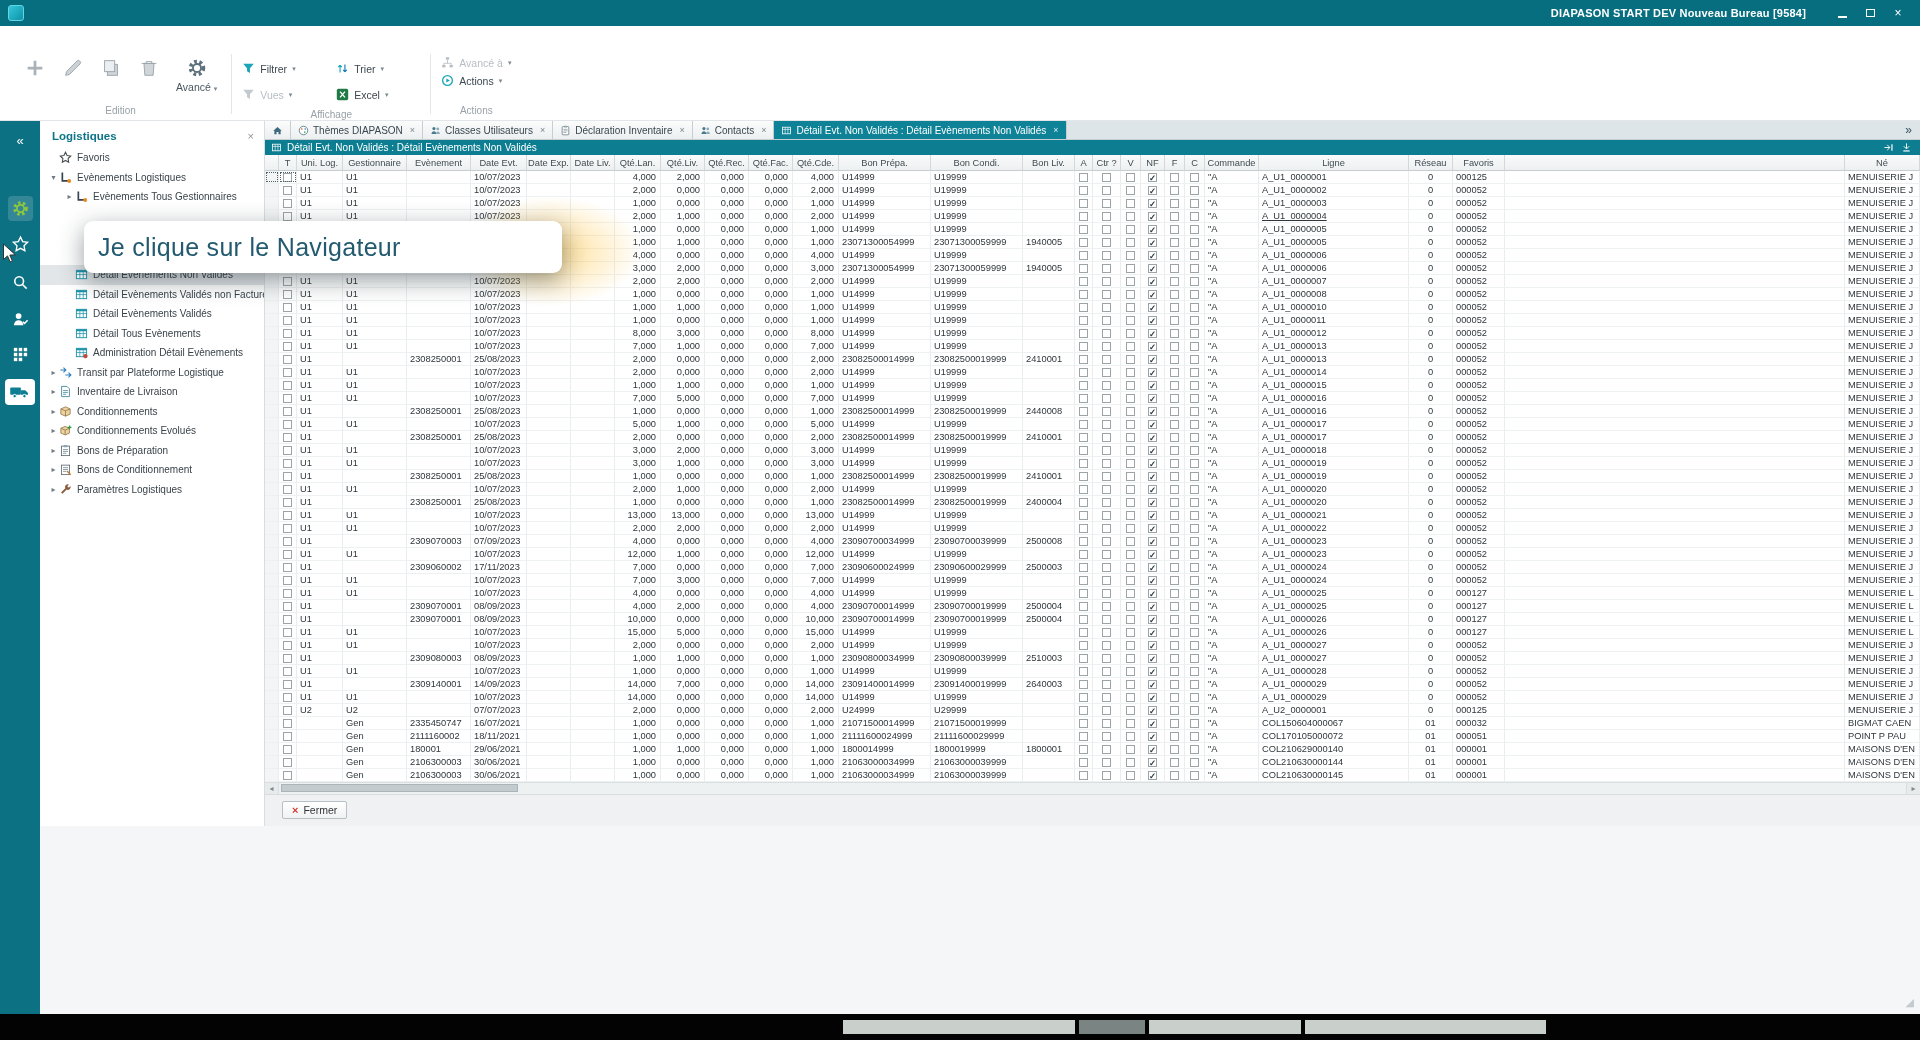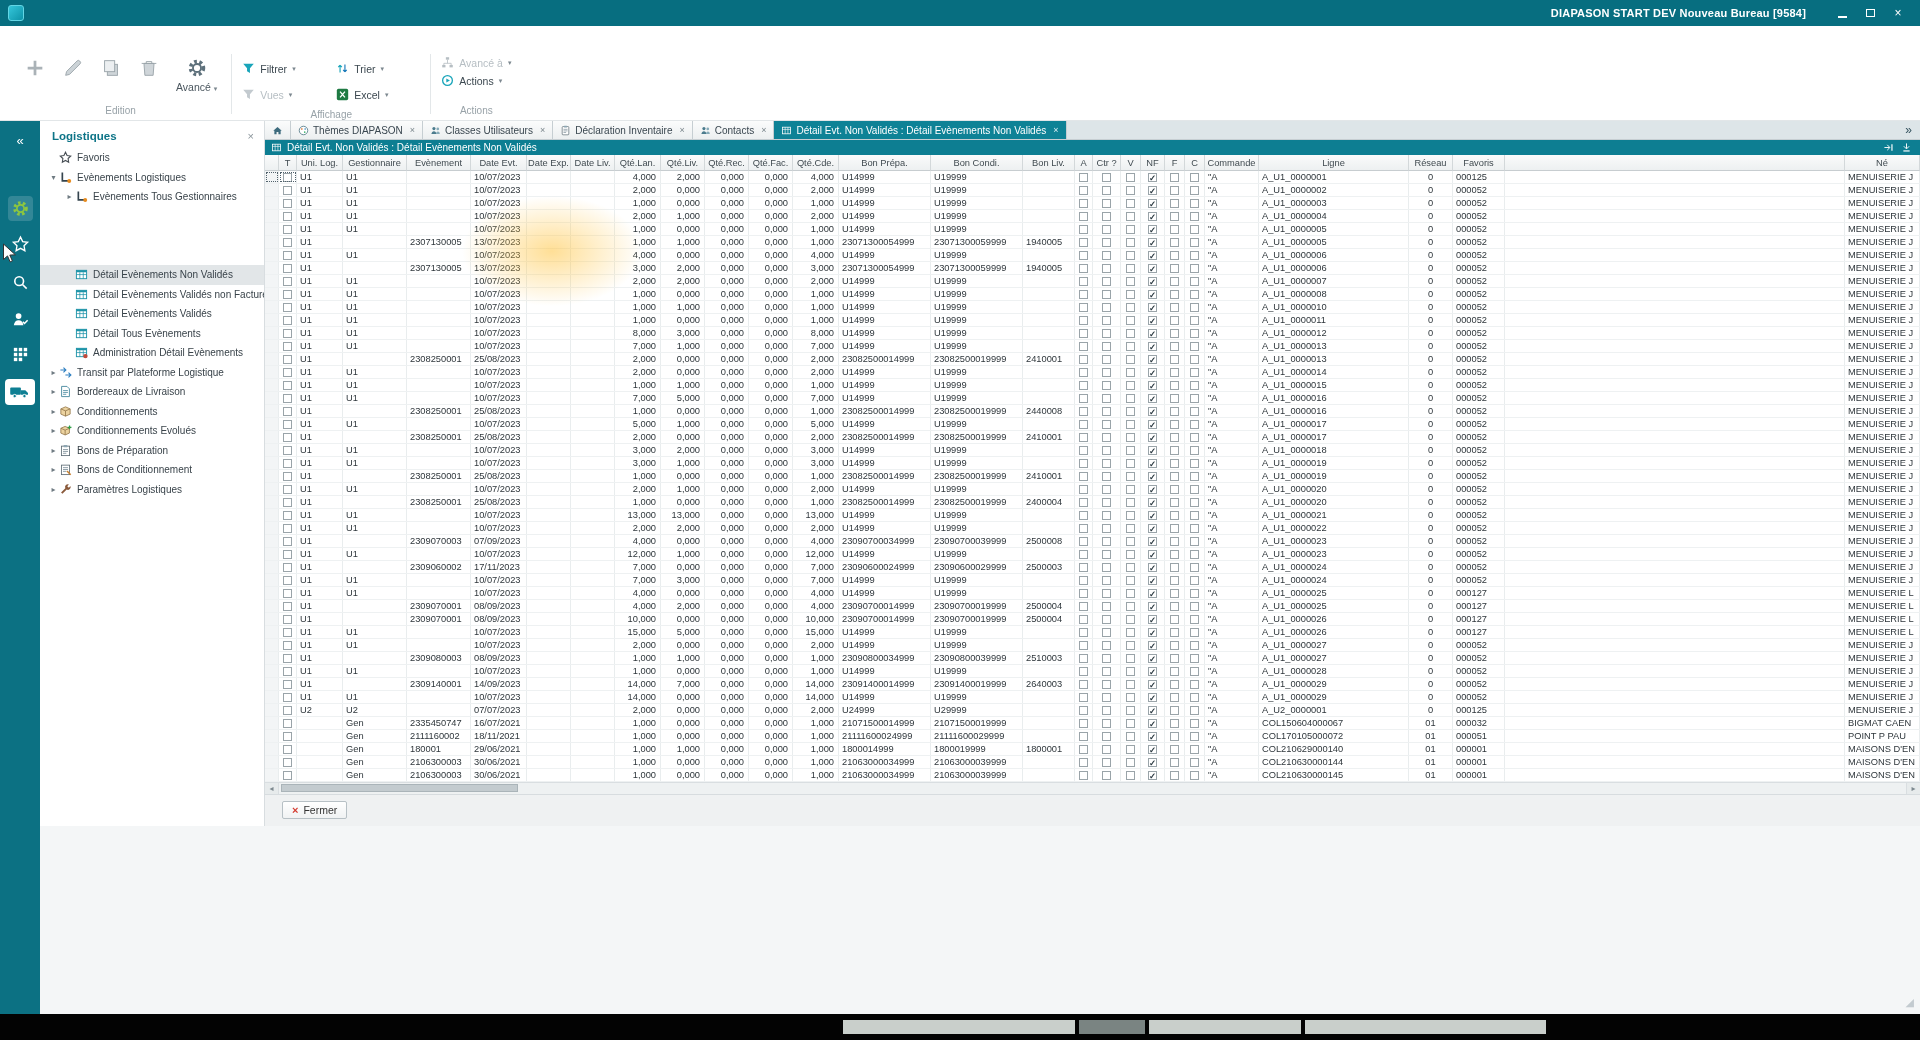--- a/index.html
+++ b/index.html
@@ -408,21 +408,21 @@
             <span class="tl">Transit par Plateforme Logistique</span>
           </div>
           <div class="trow" style="padding-left: 8px;">
             <span class="tch">▸</span>
             <span class="ti">
               <svg viewBox="0 0 14 14">
                 <path d="M2.8 1.5h5.8l2.6 2.6v8.4H2.8z" fill="#fff" stroke="#4b8aa0"></path>
                 <path d="M4.4 6h5.2M4.4 8h5.2M4.4 10h3.4" stroke="#4b8aa0" stroke-width=".9" fill="none"></path>
               </svg>
             </span>
-            <span class="tl">Bordereaux de Livraison</span>
+            <span class="tl">Inventaire de Livraison</span>
           </div>
           <div class="trow" style="padding-left: 8px;">
             <span class="tch">▸</span>
             <span class="ti">
               <svg viewBox="0 0 14 14">
                 <path d="M2 4.2L7 2l5 2.2v5.6L7 12 2 9.8z" fill="#ecd3a0" stroke="#95784a" stroke-width=".9"></path>
                 <path d="M2 4.2l5 2.1 5-2.1M7 6.3v5.7" fill="none" stroke="#95784a" stroke-width=".9"></path>
               </svg>
             </span>
             <span class="tl">Conditionnements</span>
@@ -753,21 +753,21 @@
             <div class="cell ck" style="width: 24px;">
               <span class="cb on">✓</span>
             </div>
             <div class="cell ck" style="width: 20px;">
               <span class="cb"></span>
             </div>
             <div class="cell ck" style="width: 20px;">
               <span class="cb"></span>
             </div>
             <div class="cell" style="width: 54px;">"A</div>
-            <div class="cell" style="width: 150px;">A_U1_0000004</div>
+            <div class="cell" style="width: 150px; text-decoration: underline;">A_U1_0000004</div>
             <div class="cell ctr" style="width: 44px;">0</div>
             <div class="cell" style="width: 52px;">000052</div>
             <div class="cell" style="width: 340px;"></div>
             <div class="cell flexcol">MENUISERIE J</div>
           </div>
           <div class="grow">
             <div class="cell selcell" style="width: 14px;"></div>
             <div class="cell ck" style="width: 18px;">
               <span class="cb"></span>
             </div>
@@ -2680,16 +2680,19 @@
   </div>
 
   <div class="videobar">
     <span class="seg s1"></span>
     <span class="seg s2"></span>
     <span class="seg s3"></span>
     <span class="seg s4"></span>
   </div>
 
   <div class="glow"></div>
+  <div class="tooltip">
+      <span>Je clique sur le Navigateur</span>
+    </div>
   <svg class="cursor" width="16" height="22" viewBox="0 0 16 22">
       <path d="M1.5 1l0 15.5 4-3.6 2.6 6 2.3-1-2.6-5.8 5.6-.3z" fill="#fff" stroke="#333" stroke-width="1"></path>
     </svg>
 </div>
 
 </body></html>

